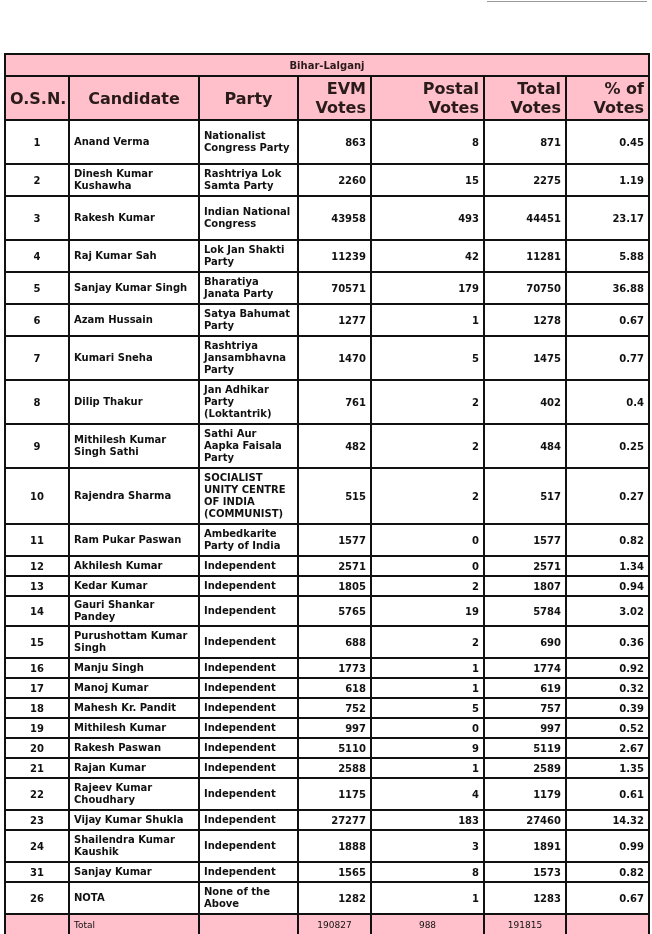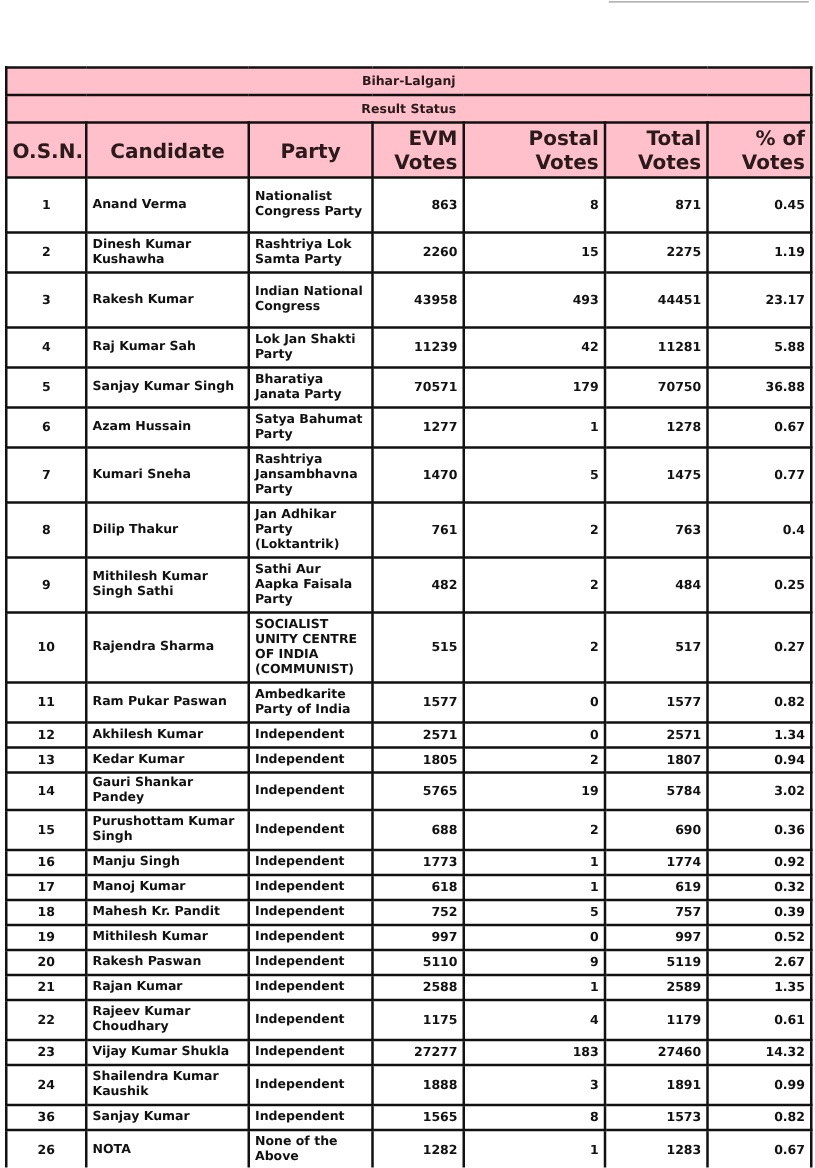--- a/index.html
+++ b/index.html
@@ -37,23 +37,20 @@
       <col class="c3">
       <col class="c4">
       <col class="c5">
       <col class="c6">
       <col class="c7">
   </colgroup>
   <thead>
     <tr class="title-row pink">
       <td colspan="7">Bihar-Lalganj</td>
     </tr>
-    <tr class="title-row pink">
-      <td colspan="7">Result Status</td>
-    </tr>
     <tr class="hdr pink">
       <th class="c">O.S.N.</th>
       <th class="l">Candidate</th>
       <th class="l">Party</th>
       <th class="r">EVM Votes</th>
       <th class="r">Postal Votes</th>
       <th class="r">Total Votes</th>
       <th class="r">% of Votes</th>
     </tr>
   </thead>
@@ -120,21 +117,21 @@
         <td class="num">5</td>
         <td class="num">1475</td>
         <td class="num">0.77</td>
       </tr>
       <tr style="height: 44px;">
         <td class="osn">8</td>
         <td class="cand">Dilip Thakur</td>
         <td class="party">Jan Adhikar Party (Loktantrik)</td>
         <td class="num">761</td>
         <td class="num">2</td>
-        <td class="num">763</td>
+        <td class="num">402</td>
         <td class="num">0.4</td>
       </tr>
       <tr style="height: 44px;">
         <td class="osn">9</td>
         <td class="cand">Mithilesh Kumar Singh Sathi</td>
         <td class="party">Sathi Aur Aapka Faisala Party</td>
         <td class="num">482</td>
         <td class="num">2</td>
         <td class="num">484</td>
         <td class="num">0.25</td>
@@ -268,21 +265,21 @@
       <tr style="height: 32px;">
         <td class="osn">24</td>
         <td class="cand">Shailendra Kumar Kaushik</td>
         <td class="party">Independent</td>
         <td class="num">1888</td>
         <td class="num">3</td>
         <td class="num">1891</td>
         <td class="num">0.99</td>
       </tr>
       <tr style="height: 20px;">
-        <td class="osn">36</td>
+        <td class="osn">31</td>
         <td class="cand">Sanjay Kumar</td>
         <td class="party">Independent</td>
         <td class="num">1565</td>
         <td class="num">8</td>
         <td class="num">1573</td>
         <td class="num">0.82</td>
       </tr>
       <tr style="height: 32px;">
         <td class="osn">26</td>
         <td class="cand">NOTA</td>

